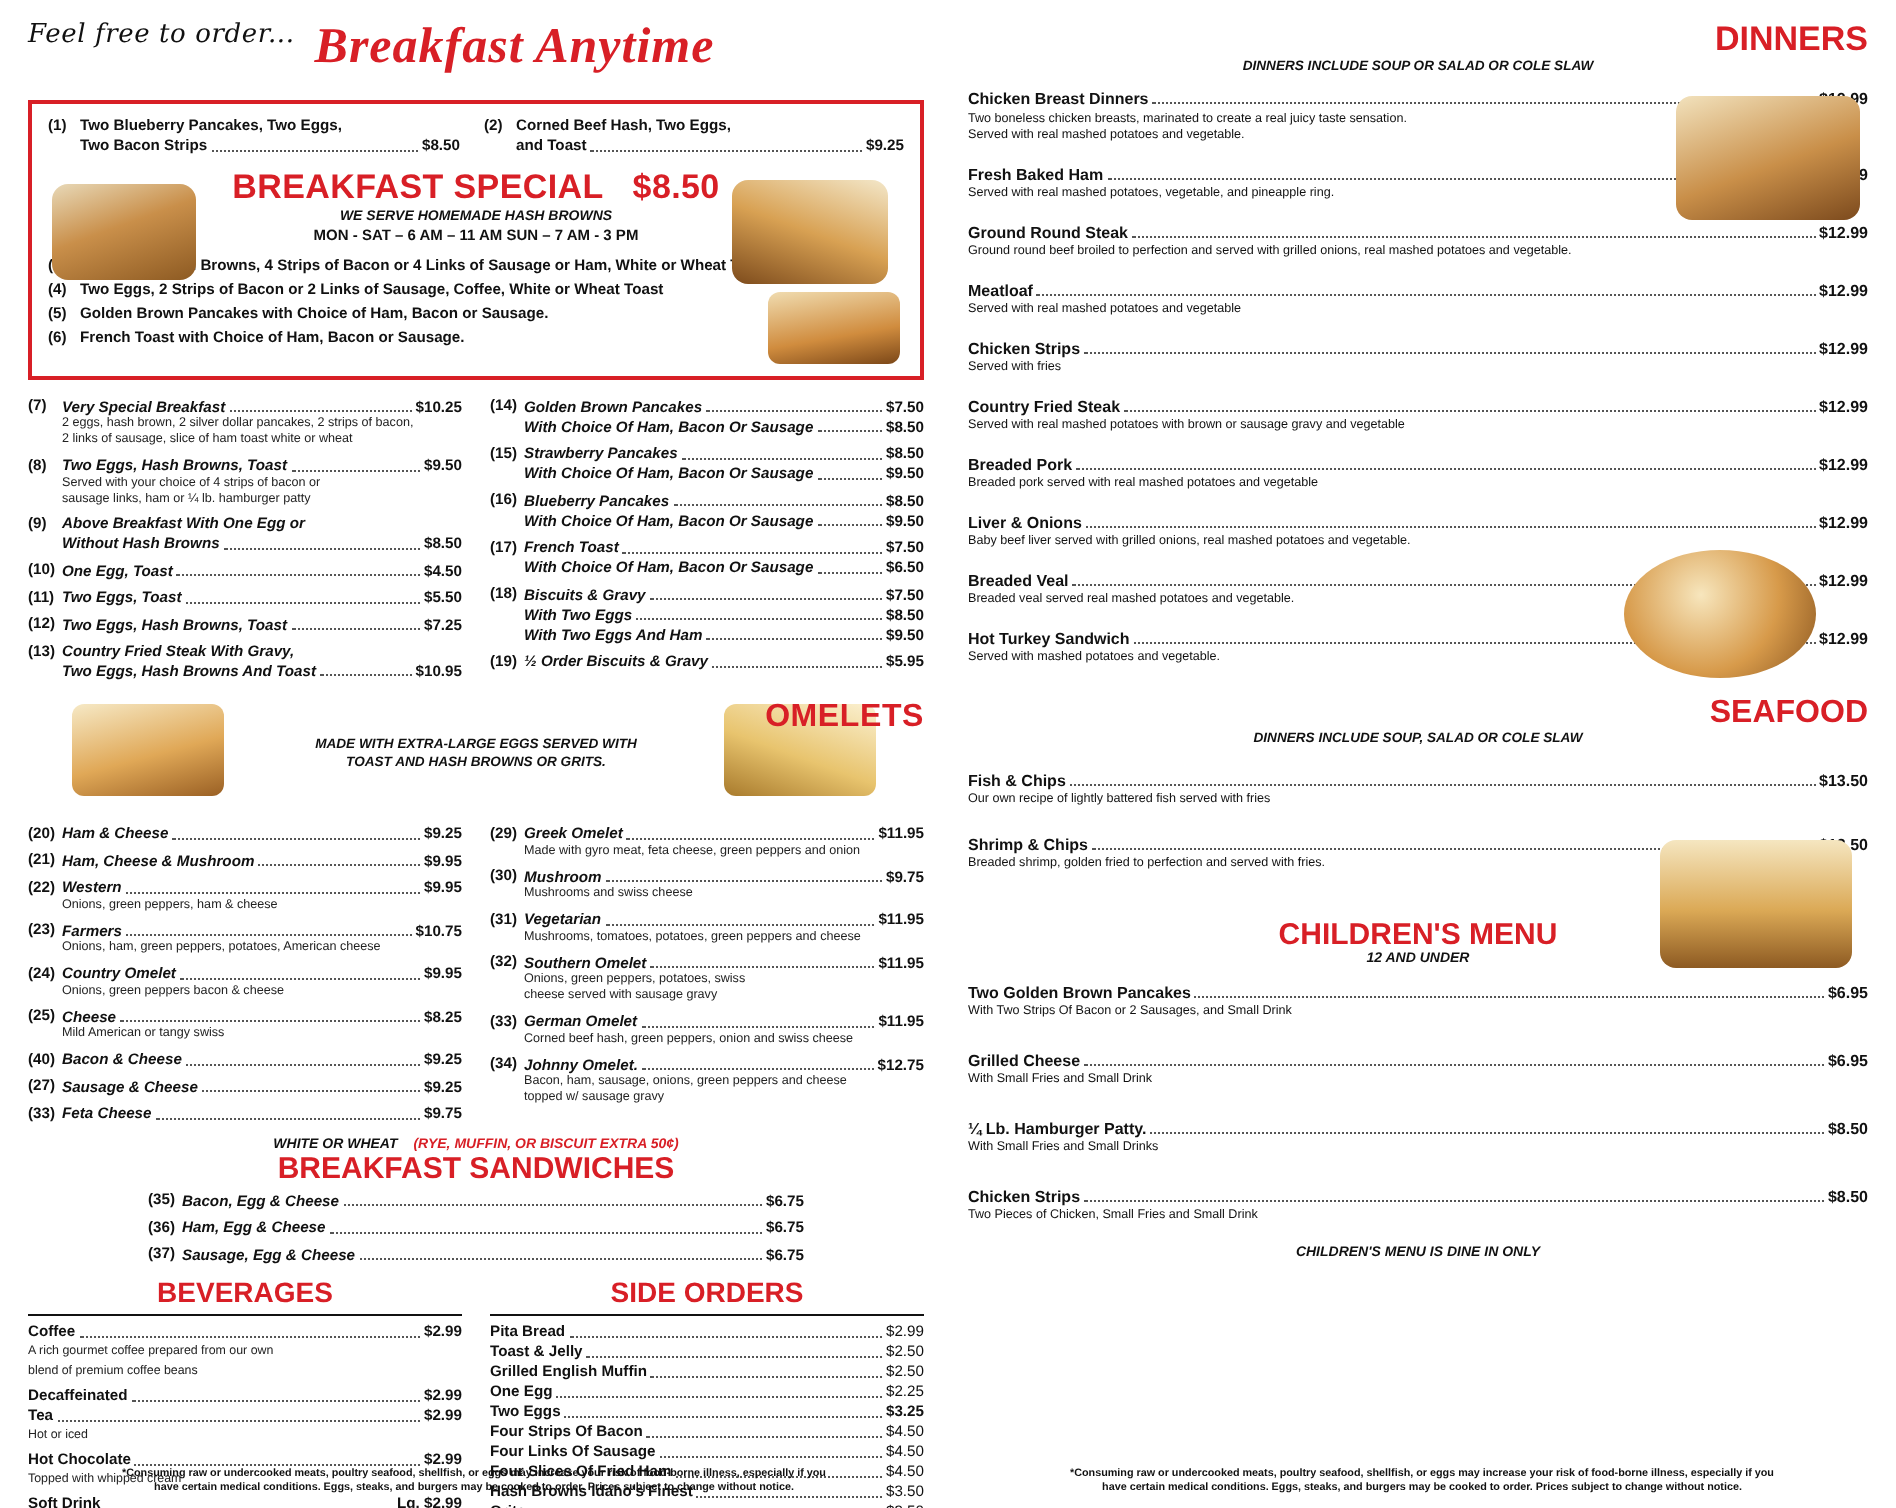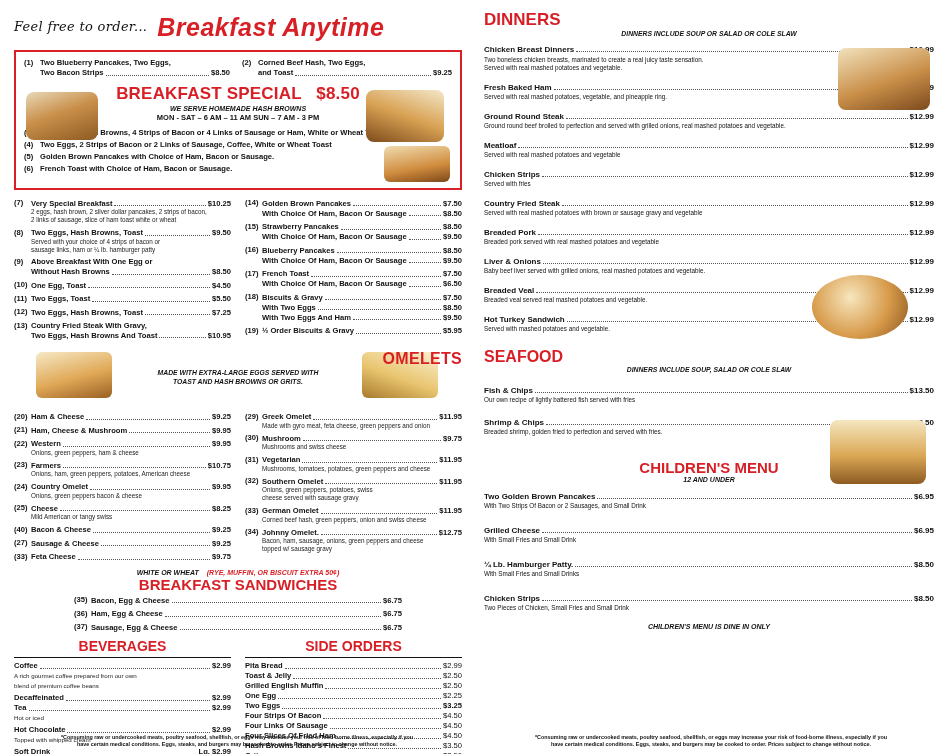--- a/index.html
+++ b/index.html
@@ -10,28 +10,28 @@
     font-family: "Liberation Sans", sans-serif;
     color: #111;
     overflow: hidden;
   }
   .page { position: relative; width: 948px; height: 754px; display: flex; }
   .col { position: relative; }
   .left { width: 474px; padding: 10px 12px 0 14px; }
   .right { width: 474px; padding: 10px 14px 0 10px; }
 
   
-  .hdr { display:flex; align-items:center; gap:10px; height:34px; }
+  .hdr { display:flex; align-items:flex-start; gap:10px; height:34px; }
   .hdr .feel {
     font-family: "DejaVu Serif", serif;
     font-style: italic; font-size: 13px; color:#111;
     letter-spacing:.3px; padding-bottom:2px;
   }
   .hdr .brk {
-    font-family: Liberation Sans, sans-serif;
+    font-family: Liberation Serif, serif;
     font-style: italic; font-weight: bold;
     font-size: 25px; color:#d81f26; letter-spacing:.5px;
   }
 
   
   .specialbox {
     border: 2px solid #d81f26;
     margin-top: 6px;
     padding: 6px 8px 8px 8px;
     position: relative;
@@ -61,21 +61,21 @@
 
   
   .photo { border-radius:50%; background:#c9b79a; position:absolute; overflow:hidden; }
 
   
   .list { margin-top:8px; }
   .row { display:flex; font-size:7.6px; line-height:9.5px; margin-bottom:3.5px; }
   .row .num { width:17px; flex:0 0 17px; }
   .row .body { flex:1; }
   .sub { font-size:6.3px; line-height:8px; color:#222; font-weight:normal; }
-  .bold-line .nm { font-weight:bold; }
+  .bold-line .nm { font-weight:bold;font-style:italic; }
 
   
   .sec-title { text-align:right; font-weight:bold; color:#d81f26; font-size:16px; letter-spacing:.3px;}
   .sec-sub { text-align:center; font-size:6.8px; font-style:italic; font-weight:bold; color:#111; line-height:9px;}
   .rule { border-top:1px solid #111; margin:3px 0; }
 
   
   .bev-head { text-align:center; font-weight:bold; color:#d81f26; font-size:14px; }
   .bev-row { font-size:7.6px; line-height:10px; }
   .bev-row .dotline { font-weight:bold; }
@@ -84,21 +84,21 @@
   .footer {
     position:absolute; bottom:6px; left:0; width:100%;
     text-align:center; font-size:5.4px; font-weight:bold; line-height:7px; padding:0 14px;
   }
 
   
   .r-item { margin-bottom:9px; }
   .r-item .dotline { font-size:8px; font-weight:bold; }
   .r-item .desc { font-size:6.3px; line-height:8.5px; margin-top:1.5px; }
 
-  .dinner-title { text-align:left; font-weight:bold; color:#d81f26; font-size:17px; }
+  .dinner-title { text-align:right; font-weight:bold; color:#d81f26; font-size:17px; }
   .dinner-sub { text-align:center; font-size:6.8px; font-style:italic; font-weight:bold; margin-bottom:7px;}
 
   .kids-title { text-align:center; font-weight:bold; color:#d81f26; font-size:15px; }
   .kids-sub { text-align:center; font-size:7px; font-style:italic; font-weight:bold; margin-bottom:8px;}
   .kids-note { text-align:center; font-size:7px; font-style:italic; font-weight:bold; margin-top:10px;}
 
   .sw-title { text-align:center; font-weight:bold; color:#d81f26; font-size:15px; }
   .sw-note { text-align:center; font-size:7px; font-weight:bold; font-style:italic; }
   .sw-note .red { color:#d81f26; }
 

